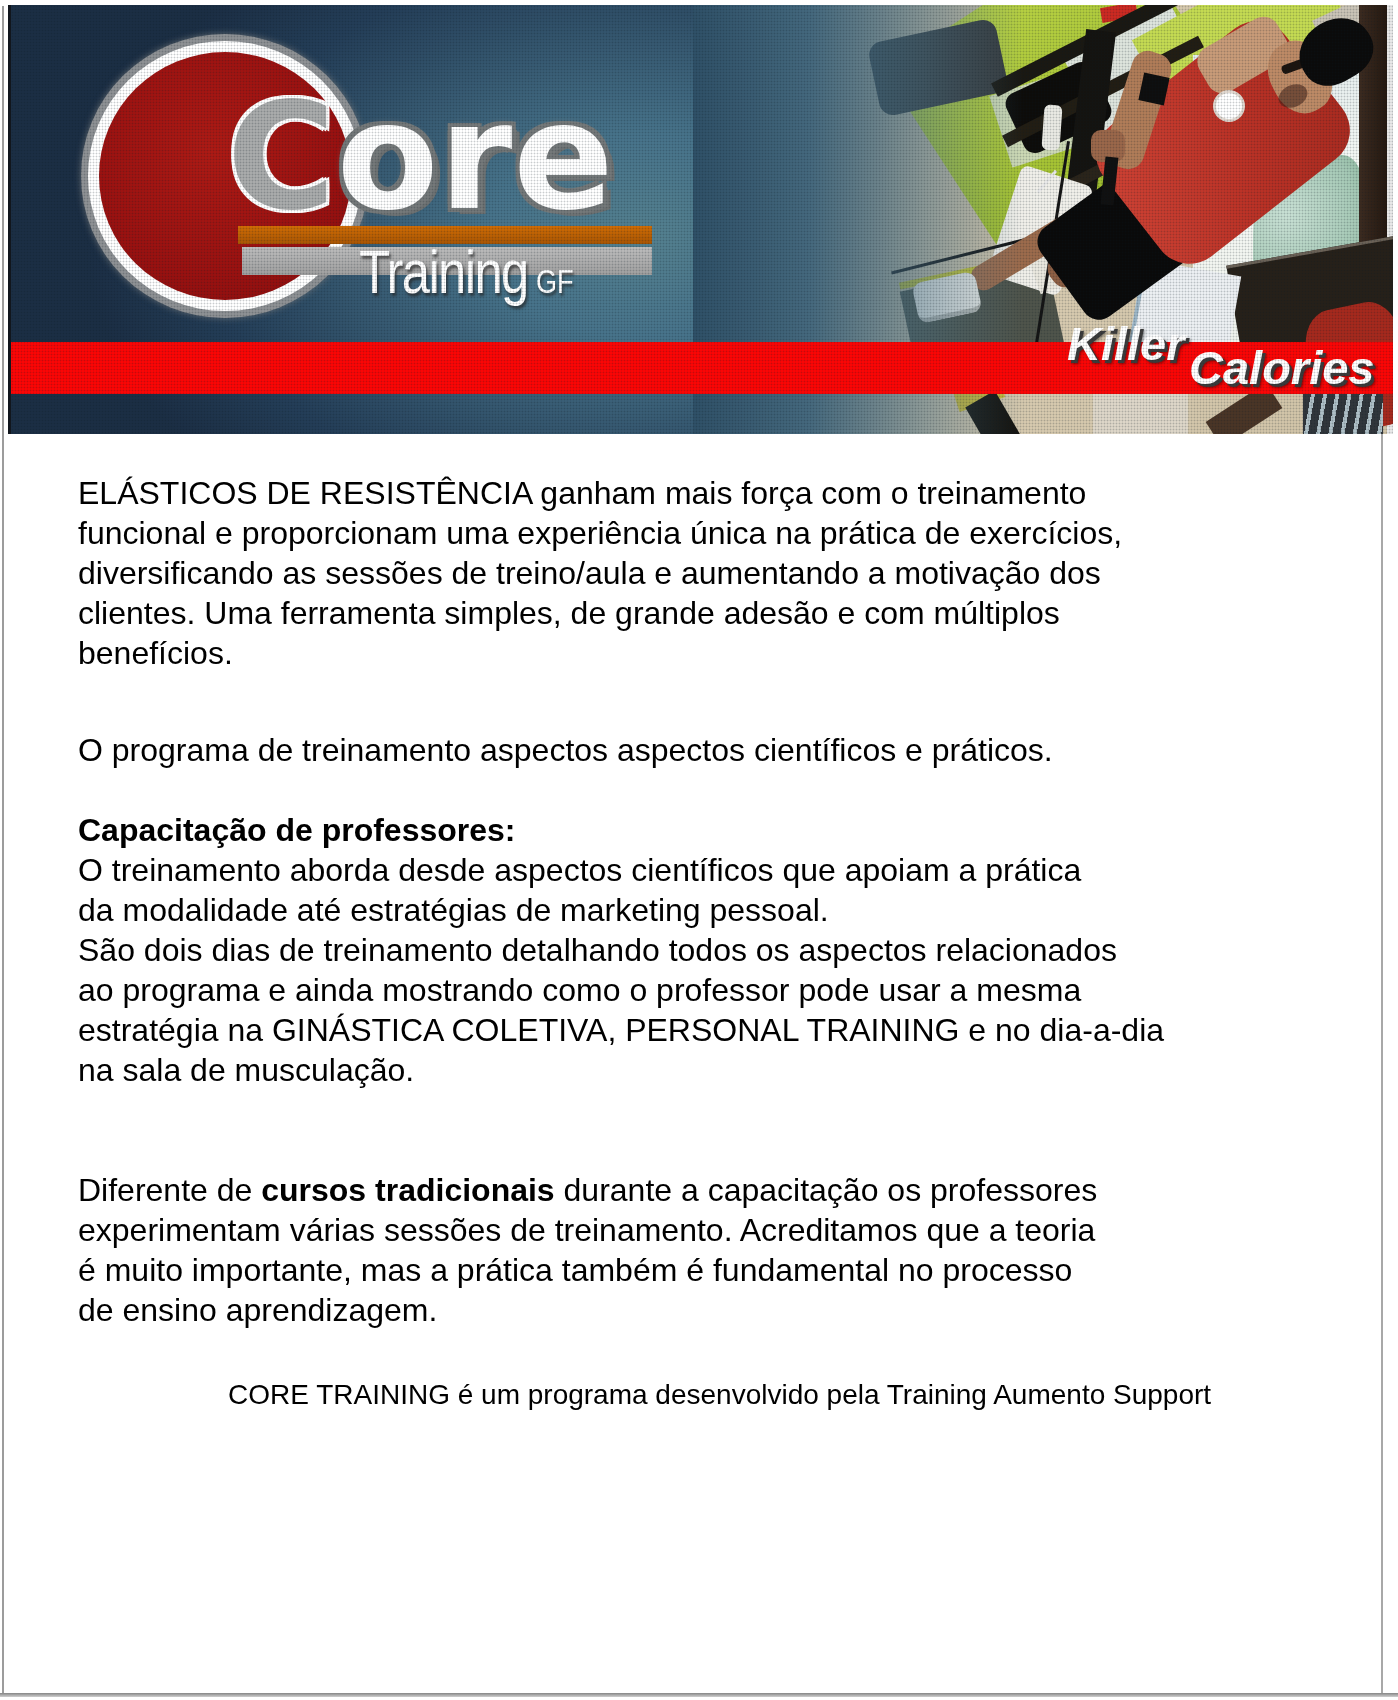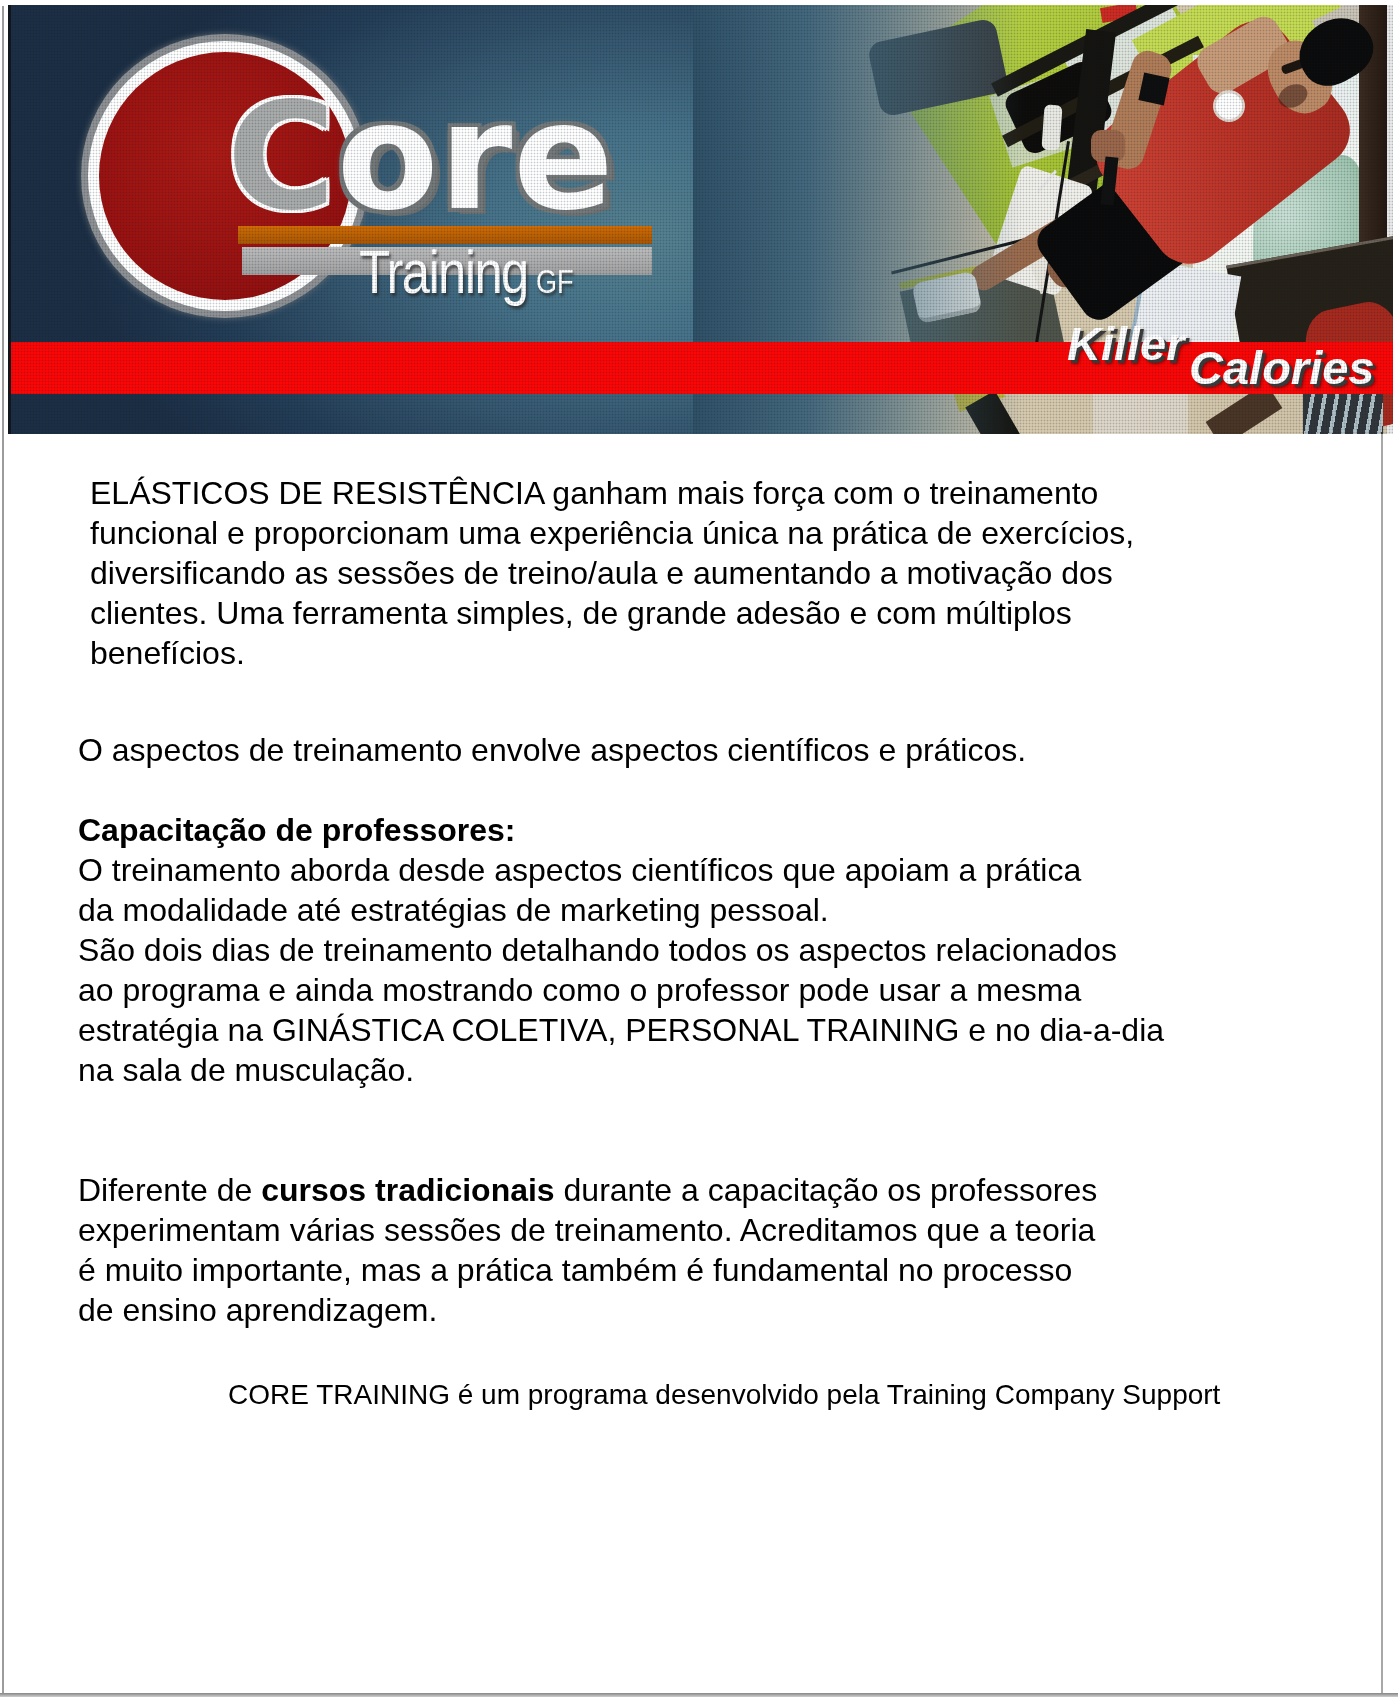--- a/index.html
+++ b/index.html
@@ -56,21 +56,21 @@
           background:var(--c-stripe_red,#fb0505);}
   .tag{position:absolute;z-index:50;color:#fff;font-style:italic;font-weight:800;font-size:47px;
        line-height:1;text-shadow:3px 3px 0 #3b3b3b,4px 4px 3px rgba(0,0,0,.45);white-space:nowrap;}
   .tag-killer{left:1056px;top:315px;}
   .tag-calories{left:1178px;top:339px;}
 
   
   .content{position:absolute;left:0;top:434px;width:1398px;padding:39px 40px 0 78px;box-sizing:border-box;
            color:var(--c-text_black,#000);}
   .content p{font-size:32px;line-height:40px;white-space:pre-wrap;}
-  .para-intro{margin:0 12px 57px;}
+  .para-intro{margin:0 0 57px;}
   .para-program,.para-benefits,.para-capacitacao{margin:0 0 40px;}
   .para-teoria{margin:0;}
   .footer-line{font-size:28px;line-height:34px;margin:48px 0 0 150px;white-space:pre-wrap;}
 </style>
 </head>
 <body>
 
 <div class="frame-left"></div>
 <div class="frame-right"></div>
 <div class="frame-bottom"></div>
@@ -152,18 +152,18 @@
   <div class="training-word"><span>Training</span><span class="training-gf">GF</span></div>
 
   <div class="stripe"></div>
   <div class="tag tag-killer">Killer</div>
   <div class="tag tag-calories">Calories</div>
 </div>
 
 <div class="content">
   <div>
       <p class="para-intro">ELÁSTICOS DE RESISTÊNCIA ganham mais força com o treinamento<br>funcional e proporcionam uma experiência única na prática de exercícios,<br>diversificando as sessões de treino/aula e aumentando a motivação dos<br>clientes. Uma ferramenta simples, de grande adesão e com múltiplos<br>benefícios.</p>
-      <p class="para-program">O aspectos de treinamento envolve aspectos científicos e práticos.</p>
+      <p class="para-program">O programa de treinamento aspectos aspectos científicos e práticos.</p>
       <p class="para-capacitacao"><b>Capacitação de professores:</b><br>O treinamento aborda desde aspectos científicos que apoiam a prática<br>da modalidade até estratégias de marketing pessoal.<br>São dois dias de treinamento detalhando todos os aspectos relacionados<br>ao programa e ainda mostrando como o professor pode usar a mesma<br>estratégia na GINÁSTICA COLETIVA, PERSONAL TRAINING e no dia-a-dia<br>na sala de musculação.</p>
       <p class="para-teoria"><br>Diferente de <b>cursos tradicionais</b> durante a capacitação os professores<br>experimentam várias sessões de treinamento. Acreditamos que a teoria<br>é muito importante, mas a prática também é fundamental no processo<br>de ensino aprendizagem.</p>
     </div>
-  <div class="footer-line">CORE TRAINING é um programa desenvolvido pela Training Company Support</div>
+  <div class="footer-line">CORE TRAINING é um programa desenvolvido pela Training Aumento Support</div>
 </div>
 
 </body></html>

